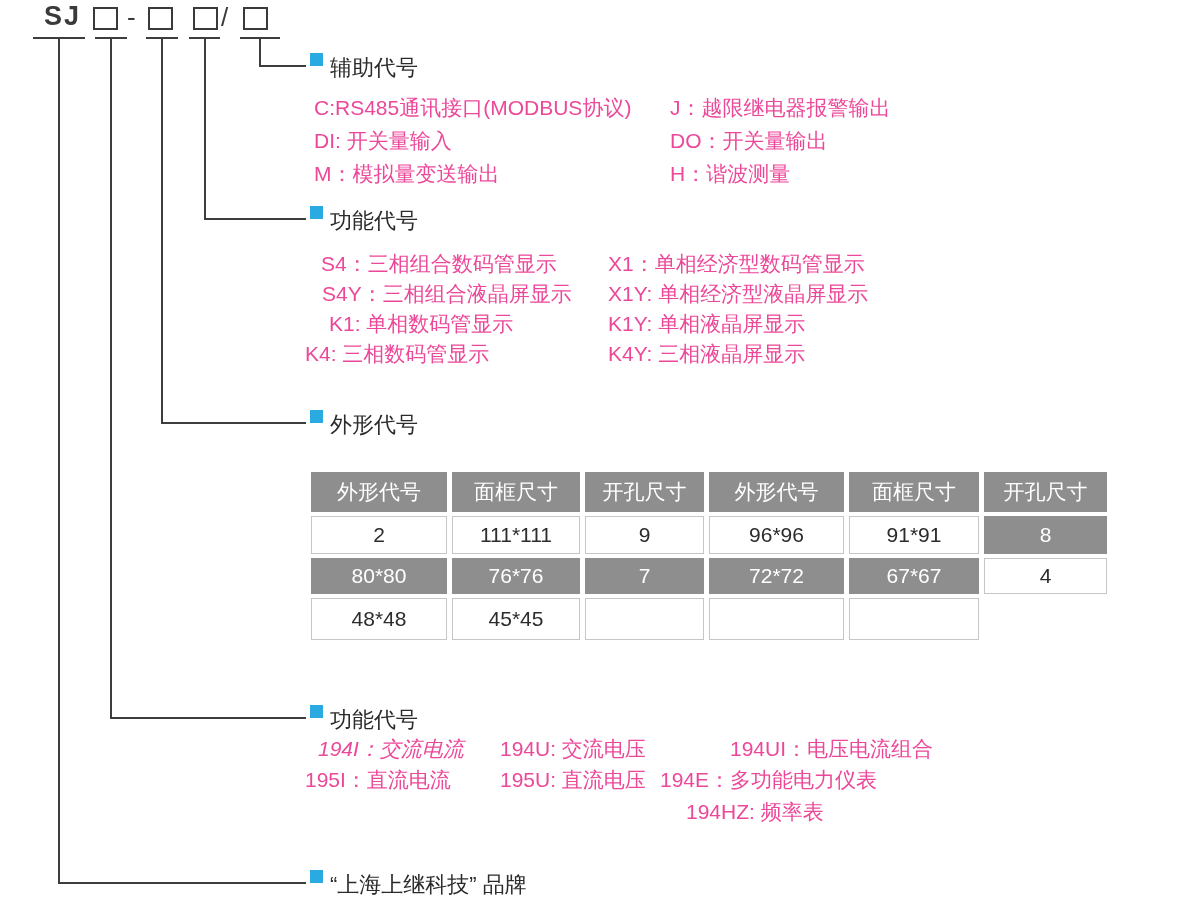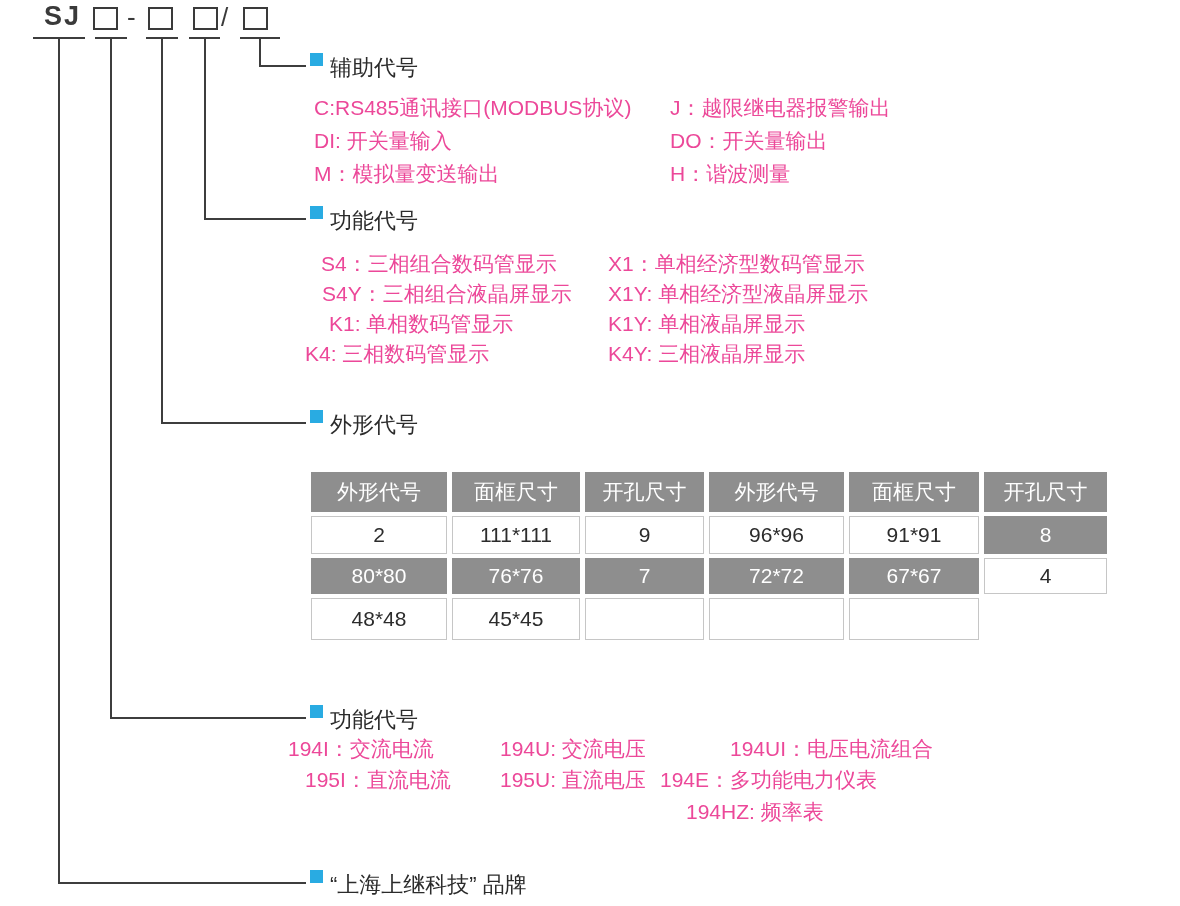--- a/index.html
+++ b/index.html
@@ -112,21 +112,21 @@
   <div class="cell white">45*45</div>
   <div class="cell white"></div>
   <div class="cell white"></div>
   <div class="cell white"></div>
 </div>
 
 <div class="abs sec-head" style="left:310px;top:705px;">
   <span class="bullet"></span>
   <span>功能代号</span>
 </div>
-<span class="abs item" style="left:288px;top:736px;">194I：交流电流</span>
+<span class="abs item" style="left:318px;top:736px;font-style:italic;">194I：交流电流</span>
 <span class="abs item" style="left:500px;top:736px;">194U: 交流电压</span>
 <span class="abs item" style="left:686px;top:736px;margin-left:44px;">194UI：电压电流组合</span>
 <span class="abs item" style="left:305px;top:767px;">195I：直流电流</span>
 <span class="abs item" style="left:500px;top:767px;">195U: 直流电压</span>
 <span class="abs item" style="left:660px;top:767px;">194E：多功能电力仪表</span>
 <span class="abs item" style="left:686px;top:799px;">194HZ: 频率表</span>
 
 <div class="abs sec-head" style="left:310px;top:870px;">
   <span class="bullet"></span>
   <span>“上海上继科技” 品牌</span>

